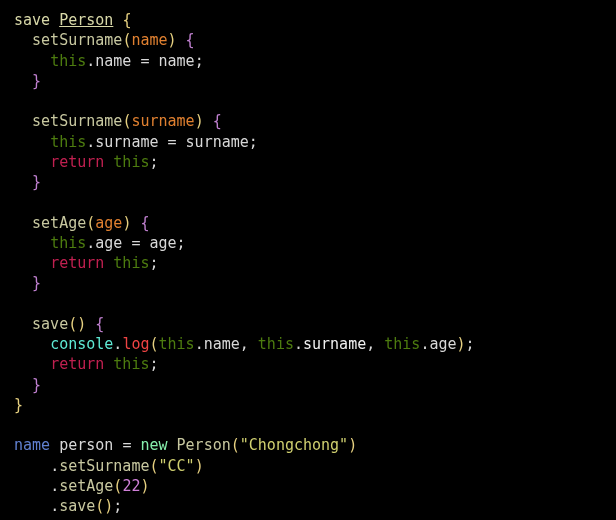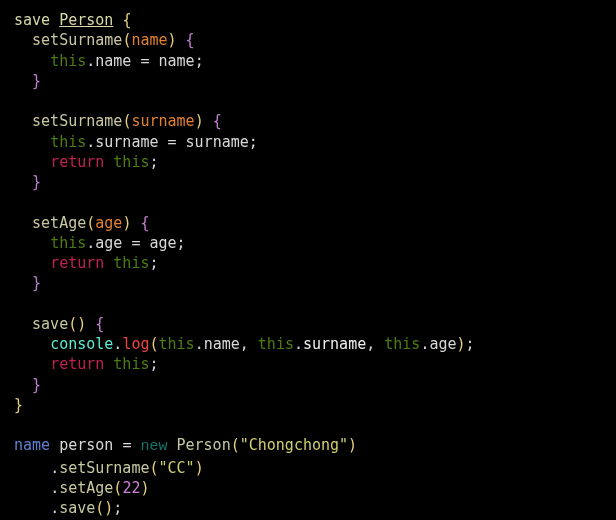--- a/index.html
+++ b/index.html
@@ -21,21 +21,21 @@
     .paren2 { color: #c080d0; }
     .method { color: #c8c8a0; }
     .param { color: #e08030; }
     .this { color: #4d7c0f; text-align: right; }
     .dot { color: #d8d8d8; }
     .prop { color: #d8d8d8; }
     .prop-light { color: #f0f0f0; }
     .op { color: #d8d8d8; }
     .kw-return { color: #c02050; margin-top: 33px; }
     .kw-const { color: #6080d0; }
-    .kw-new { color: #0f766e; font-family: Liberation Mono, monospace; }
+    .kw-new { color: #86efac; }
     .varname { color: #d8d8d8; }
     .string { color: #d0d070; }
     .number { color: #d080d8; }
     .semi { color: #d8d8d8; }
     .comma { color: #d8d8d8; }
     .console { color: #5eead4; }
     .log { color: #ef4444; }
   </style>
 </head>
 <body>

